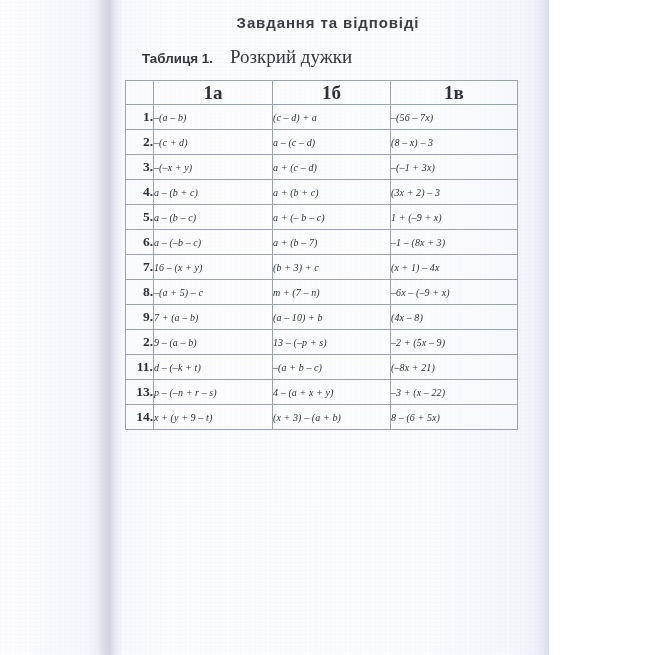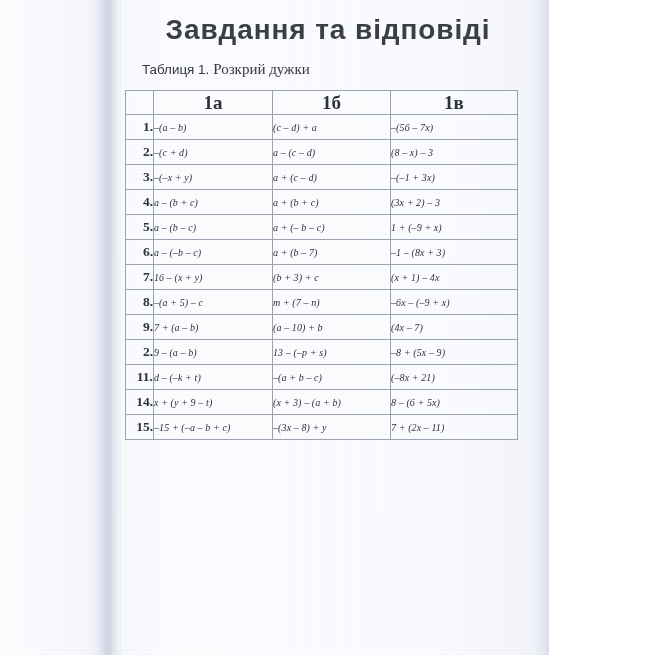--- a/index.html
+++ b/index.html
@@ -79,43 +79,43 @@
     top: 0;
     width: 412px;
     height: 655px;
   }
 
   #page-title {
     margin: 0;
     padding-top: 14px;
     text-align: center;
     font-family: "Liberation Sans", sans-serif;
-    font-size: 28px;
+    font-size: 15px;
     font-weight: bold;
     color: #3b3f45;
     letter-spacing: 0.9px;
   }
 
   #table-caption {
     margin: 0;
     padding-top: 15px;
     padding-left: 20px;
     font-size: 13.4px;
     color: #34383e;
     white-space: nowrap;
   }
   #table-caption .caption-label {
     font-family: "Liberation Sans", sans-serif;
+    font-weight: bold;
+  }
+  #table-caption .caption-text {
+    font-family: "Liberation Serif", serif;
     font-weight: normal;
-  }
-  #table-caption .caption-text {
-    font-family: "Liberation Serif", serif;
-    font-weight: normal;
-    font-size: 15px;
-    margin-left: 4px;
+    font-size: 19px;
+    margin-left: 17px;
   }
 
   #answers-table {
     margin-top: 12px;
     margin-left: 3px;
     border-collapse: collapse;
     width: 388px;
     table-layout: fixed;
     background: rgba(253,253,255,0.42);
   }
@@ -230,42 +230,42 @@
         <tr>
           <td class="row-index">8.</td>
           <td class="expr-cell">–(a + 5) – c</td>
           <td class="expr-cell">m + (7 – n)</td>
           <td class="expr-cell">–6x – (–9 + x)</td>
         </tr>
         <tr>
           <td class="row-index">9.</td>
           <td class="expr-cell">7 + (a – b)</td>
           <td class="expr-cell">(a – 10) + b</td>
-          <td class="expr-cell">(4x – 7)</td>
+          <td class="expr-cell">(4x – 8)</td>
         </tr>
         <tr>
           <td class="row-index">2.</td>
           <td class="expr-cell">9 – (a – b)</td>
           <td class="expr-cell">13 – (–p + s)</td>
-          <td class="expr-cell">–8 + (5x – 9)</td>
+          <td class="expr-cell">–2 + (5x – 9)</td>
         </tr>
         <tr>
           <td class="row-index">11.</td>
           <td class="expr-cell">d – (–k + t)</td>
           <td class="expr-cell">–(a + b – c)</td>
           <td class="expr-cell">(–8x + 21)</td>
         </tr>
         <tr>
+          <td class="row-index">13.</td>
+          <td class="expr-cell">p – (–n + r – s)</td>
+          <td class="expr-cell">4 – (a + x + y)</td>
+          <td class="expr-cell">–3 + (x – 22)</td>
+        </tr>
+        <tr>
           <td class="row-index">14.</td>
           <td class="expr-cell">x + (y + 9 – t)</td>
           <td class="expr-cell">(x + 3) – (a + b)</td>
           <td class="expr-cell">8 – (6 + 5x)</td>
         </tr>
-        <tr>
-          <td class="row-index">15.</td>
-          <td class="expr-cell">–15 + (–a – b + c)</td>
-          <td class="expr-cell">–(3x – 8) + y</td>
-          <td class="expr-cell">7 + (2x – 11)</td>
-        </tr>
       </tbody>
   </table>
 
 </div>
 
 </body></html>

